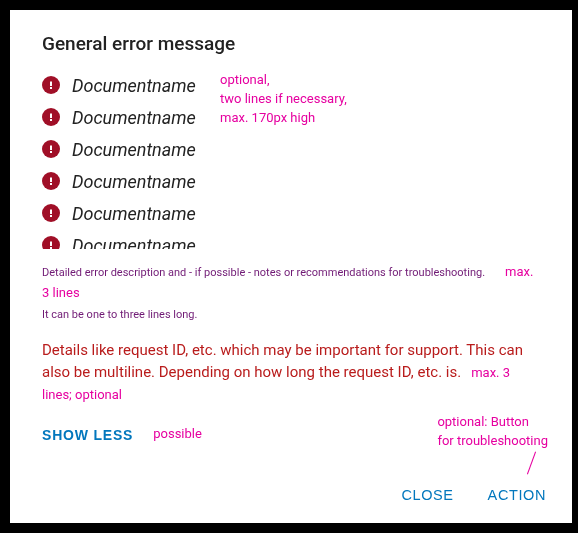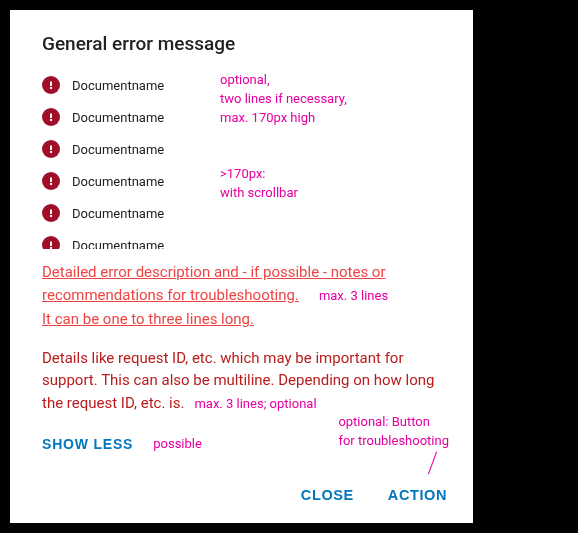--- a/index.html
+++ b/index.html
@@ -8,21 +8,21 @@
     background: #000;
     width: 578px;
     height: 533px;
     overflow: hidden;
   }
   .dialog {
     background: #fff;
     position: absolute;
     left: 10px;
     top: 10px;
-    width: 463px;
+    width: 562px;
     height: 513px;
     padding: 22px 0 0 0;
     box-shadow: 0 2px 8px rgba(0,0,0,0.3);
   }
   .title {
     font-size: 19px;
     font-weight: 500;
     color: #222;
     padding: 0 32px 14px 32px;
   }
@@ -50,40 +50,40 @@
     height: 18px;
     border-radius: 50%;
     background: #a00f27;
     display: flex;
     align-items: center;
     justify-content: center;
     flex-shrink: 0;
   }
   .err-icon svg { display: block; }
   .doc-name {
-    font-size: 13px;
+    font-size: 18px;
     color: #222;
     font-weight: 400;
+    font-style: italic;
   }
   .annot {
     position: absolute;
     font-size: 13px;
     color: #e600a0;
     line-height: 1.45;
     pointer-events: none;
   }
   .desc-block {
     padding: 12px 32px 0 32px;
     position: relative;
   }
   .desc-text {
-    font-size: 15px;
-    color: #ef4444;
+    font-size: 11px;
+    color: #701a75;
     line-height: 1.55;
-    text-decoration: underline;
   }
   .support-block {
     padding: 16px 32px 0 32px;
     position: relative;
   }
   .support-text {
     font-size: 15px;
     color: #b91c1c;
     line-height: 1.5;
   }
@@ -108,21 +108,21 @@
     bottom: 12px;
     right: 14px;
     display: flex;
     gap: 10px;
   }
   .act-btn {
     background: none;
     border: none;
     color: #0277bd;
     font-size: 14.5px;
-    font-weight: 700;
+    font-weight: 400;
     letter-spacing: 0.6px;
     cursor: pointer;
     padding: 8px 12px;
   }
   .annot-line {
     position: absolute;
     border-left: 1px solid #e600a0;
     pointer-events: none;
   }
 </style>
@@ -187,22 +187,20 @@
               <rect x="4" y="7" width="2" height="2" fill="#fff"></rect>
             </svg>
           </span>
           <span class="doc-name">Documentname</span>
         </div>
       </div>
 
     <div class="annot" style="left:210px; top:2px; white-space:pre-line;">optional,
 two lines if necessary,
 max. 170px high</div>
-    <div class="annot" style="left:210px; top:96px; white-space:pre-line;">&gt;170px:
-with scrollbar</div>
   </div>
 
   <div class="desc-block">
     <div>
       <span class="desc-text">Detailed error description and - if possible - notes or recommendations for troubleshooting.</span>
       <span class="annot" style="position:static; margin-left:16px;">max. 3 lines</span>
       <br>
       <span class="desc-text">It can be one to three lines long.</span>
     </div>
   </div>

